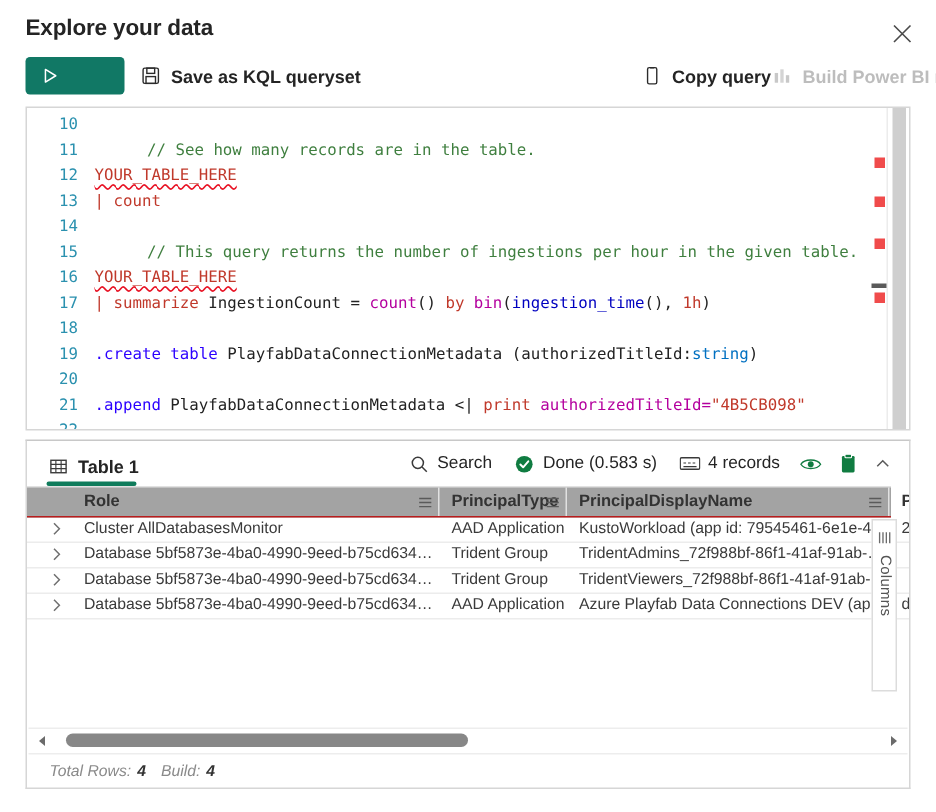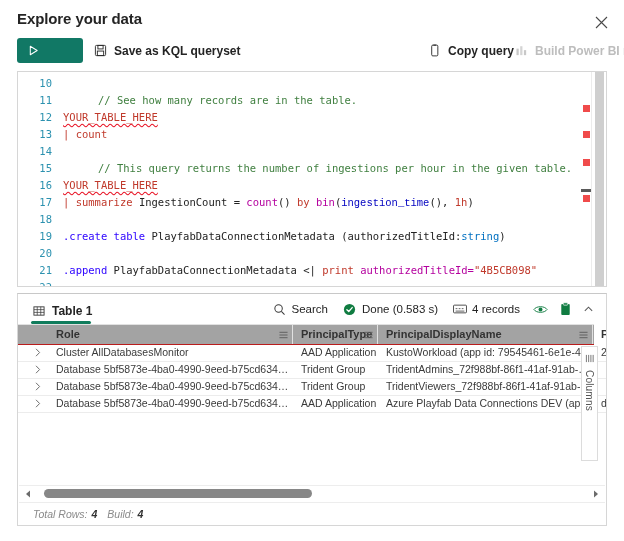--- a/index.html
+++ b/index.html
@@ -37,21 +37,21 @@
           border:1px solid #d6d6d6;box-sizing:border-box;overflow:hidden;}
   .ed-inner{position:absolute;left:0;top:0;right:0;bottom:0;overflow:hidden;}
   .lnum{position:absolute;left:0;width:34px;text-align:right;color:#2b91af;font-family:"DejaVu Sans Mono","Liberation Mono",monospace;
         font-size:10.5px;line-height:17px;}
   .ltext{position:absolute;left:45px;white-space:pre;font-family:"DejaVu Sans Mono","Liberation Mono",monospace;
          font-size:10.5px;line-height:17px;}
   .t-com{color:#3f7f3f;margin-left:35px;}
   .t-err{color:#c0392b;text-decoration:underline;text-decoration-style:wavy;text-decoration-color:#e81123;text-underline-offset:2px;}
   .t-pipe{color:#c0392b;}
   .t-fn{color:#b4009e;}
-  .t-op{color:#0000c0;font-family:Liberation Mono, monospace;}
+  .t-op{color:#0000c0;}
   .t-num{color:#c0392b;}
   .t-plain{color:#222;}
   .t-id{color:#222;}
   .t-cmd{color:#2b00ff;}
   .t-type{color:#0070c1;}
 
   .ed-vscroll{position:absolute;right:0;top:0;width:14px;height:100%;background:#fff;border-left:1px solid #ececec;}
   .ed-vscroll .thumb{position:absolute;right:2px;top:0;width:9px;height:100%;background:#cfcfcf;border-radius:0;}
   .err-mark{position:absolute;right:16px;width:7px;height:7px;background:#f04b4b;}
   .gray-mark{position:absolute;right:15px;width:10px;height:3px;background:#5a5a5a;}

